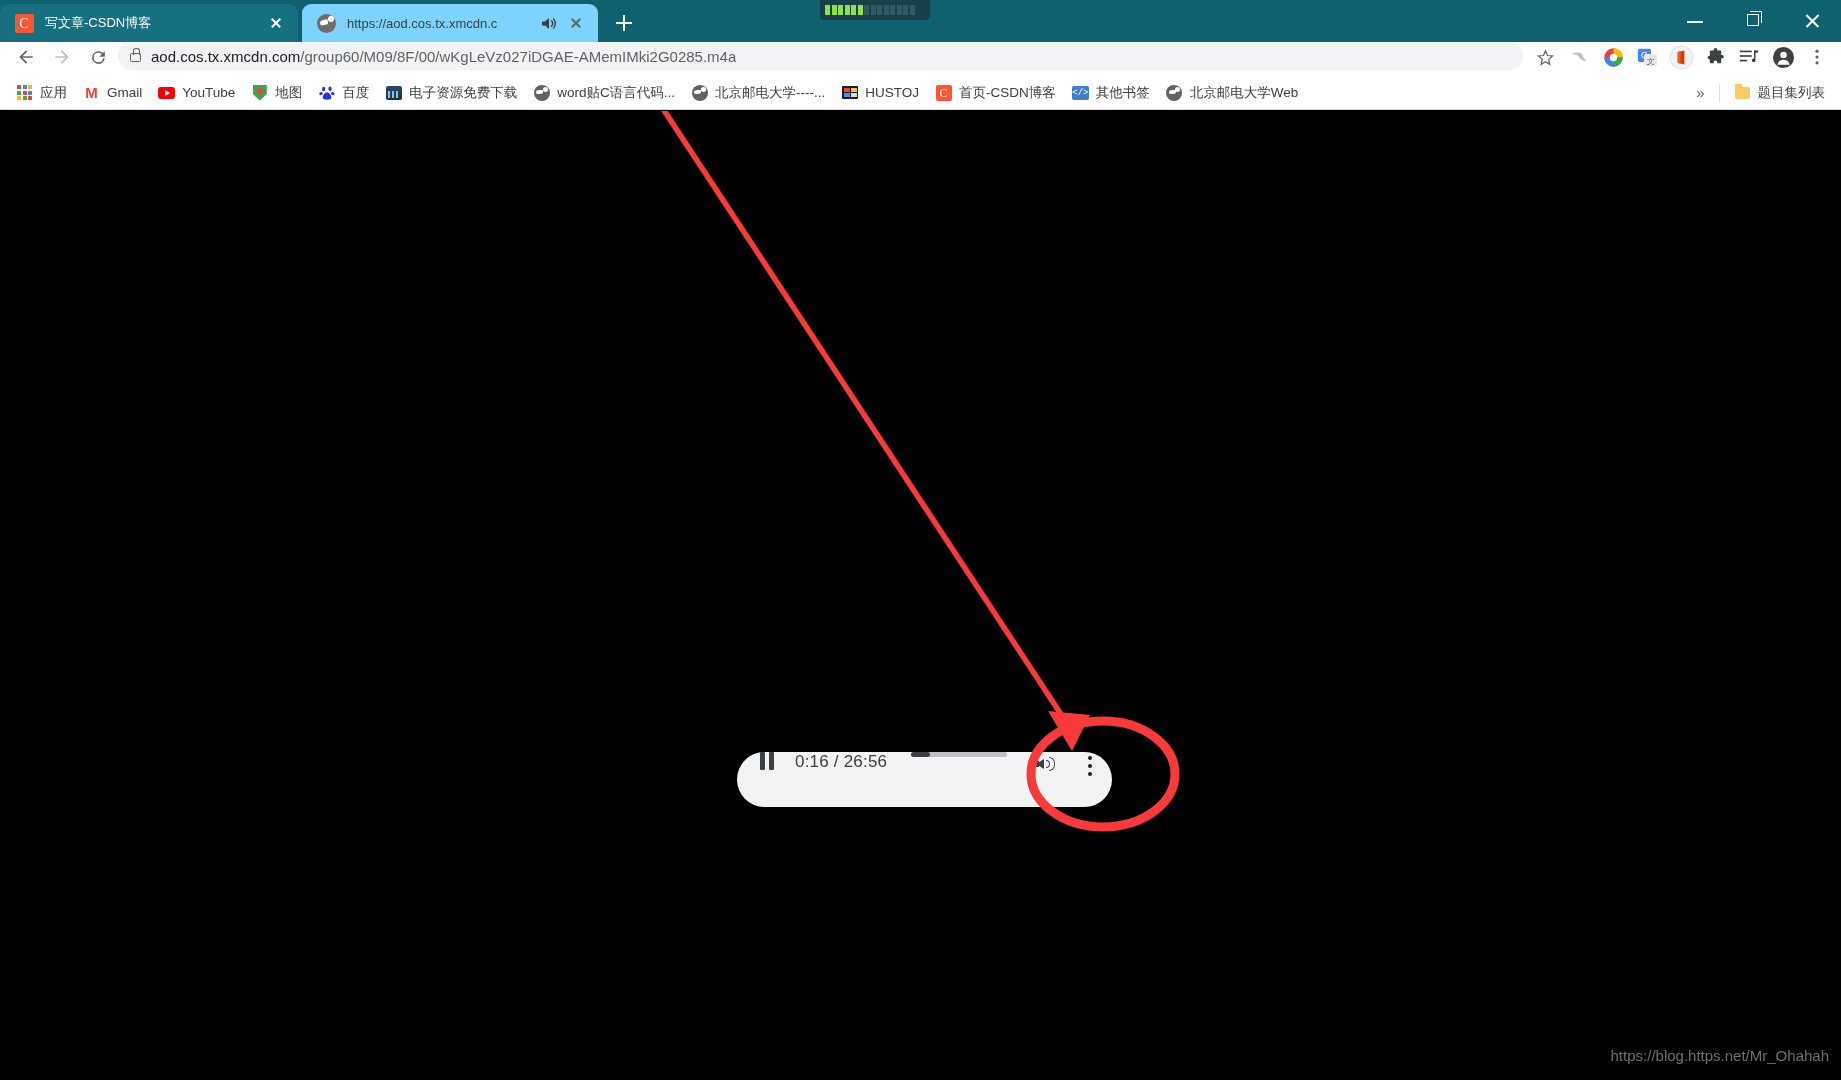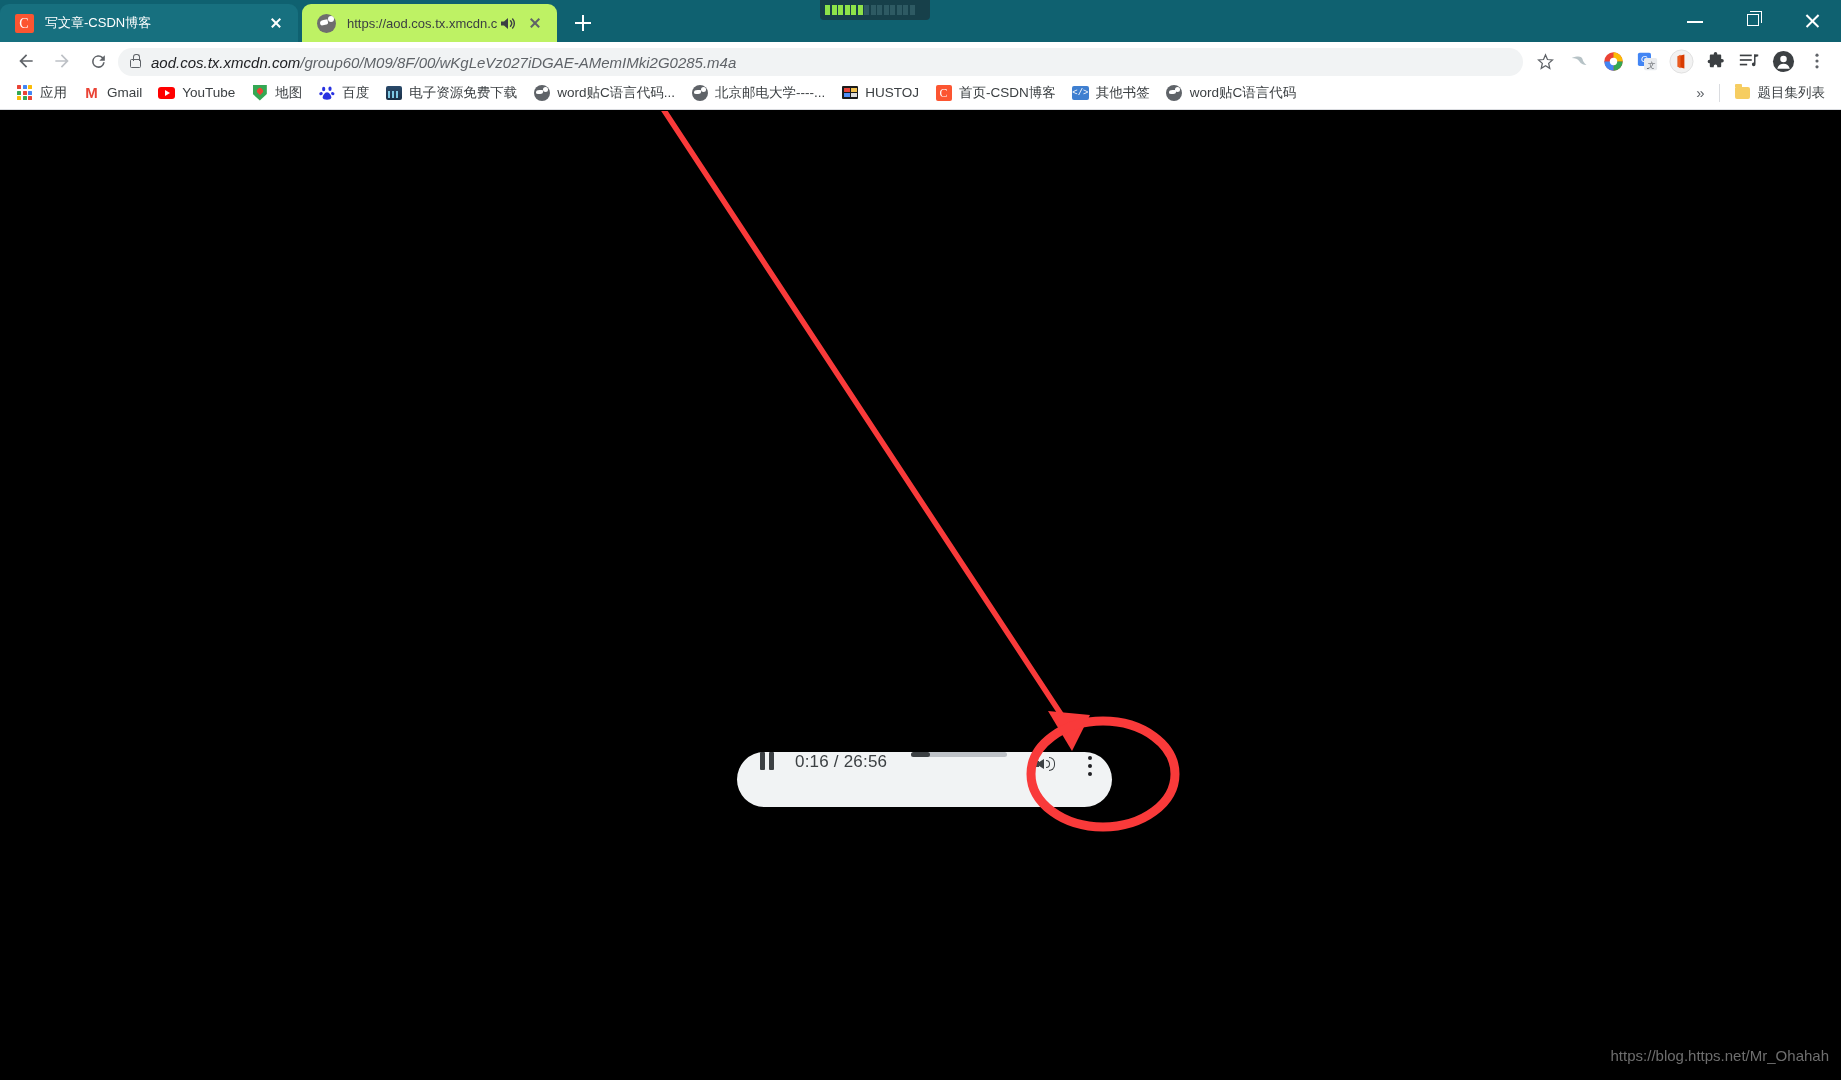--- a/index.html
+++ b/index.html
@@ -22,21 +22,21 @@
   .tab {
     position: relative;
     height: 38px;
     display: flex;
     align-items: center;
     border-radius: 9px 9px 0 0;
     padding: 0 10px 0 14px;
     cursor: default;
   }
   .tab.inactive { background: #17707f; width: 298px; }
-  .tab.active { background: #bef264; width: 255px; margin-left: 4px; margin-top: 40px; }
+  .tab.active { background: #7dd3fc; width: 296px; margin-left: 4px; margin-top: 40px; }
   .tab-favicon { width: 20px; height: 20px; flex: 0 0 20px; margin-right: 11px;
                  display:flex; align-items:center; justify-content:center; }
   .fav-csdn {
     width: 19px; height: 19px; background: #fc5531; border-radius: 2px;
     color: #fff; font-size: 14px; line-height: 19px; text-align: center;
     font-family: "Liberation Serif", serif;
   }
   .fav-globe { width:19px; height:19px; border-radius:50%; background:#6e6e6e; position:relative;
                display:block; }
   .fav-globe::before{content:""; position:absolute; left:3px; top:6px; width:8px;height:5px;
@@ -85,21 +85,21 @@
   .gadget {
     position:absolute; left: 820px; top: 0px; width: 110px; height: 20px;
     background:#17404a; border-radius: 0 0 4px 4px; display:flex; align-items:center;
     padding: 0 5px; gap:1.5px;
   }
   .gbar { width: 5px; height: 10px; background:#2e5a63; }
   .gbar.on { background:#8ee34a; }
 
   
   .toolbar {
-    height: 34px; background:#ffffff; display:flex; align-items:flex-end; padding: 0 8px; font-style: italic;
+    height: 34px; background:#ffffff; display:flex; align-items:flex-start; padding: 0 8px;
   }
   .navbtn { width: 36px; height: 30px; display:flex; align-items:center; justify-content:center;
             color:#5f6368; font-size: 19px; }
   .navbtn.disabled { color:#bdc1c6; }
   .omnibox {
     flex: 1 1 auto; height: 28px; background:#f1f3f4; border-radius: 14px;
     display:flex; align-items:center; padding: 0 12px; margin: 0 6px 0 2px;
     position: relative;
   }
   .lock { width:11px; height:9px; border:1.6px solid #5f6368; border-radius:1.5px;
@@ -433,21 +433,21 @@
       <span class="bm-ic">
           <span class="ic-code">&lt;/&gt;</span>
         </span>
       <span>其他书签</span>
     </div>
 
     <div class="bm">
       <span class="bm-ic">
           <span class="ic-globe2"></span>
         </span>
-      <span>word贴C语言代码</span>
+      <span>北京邮电大学Web</span>
     </div>
 
     <div class="bm-spacer"></div>
 
     <div class="chev">»</div>
     <div class="bmdiv"></div>
 
     <div class="bm">
       <span class="bm-ic">
           <span class="ic-folder"></span>

